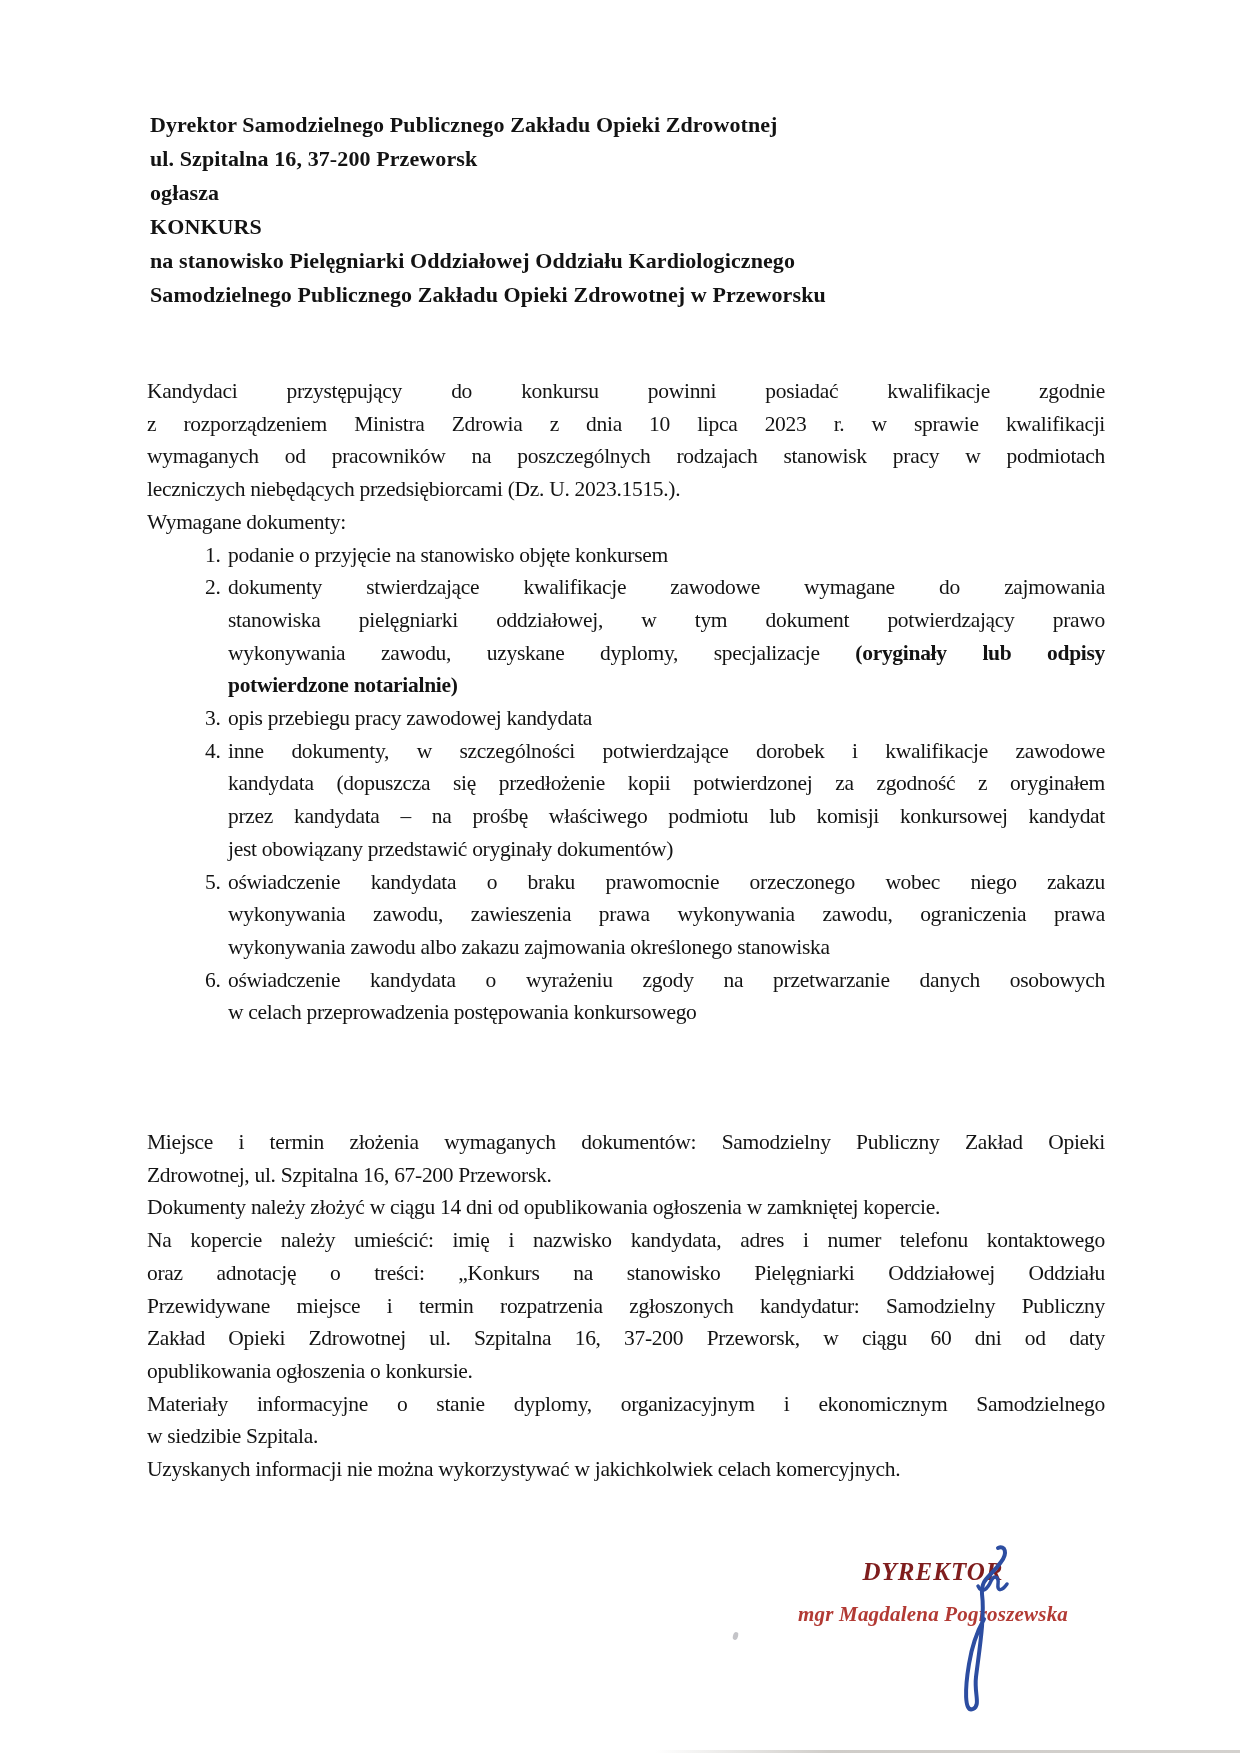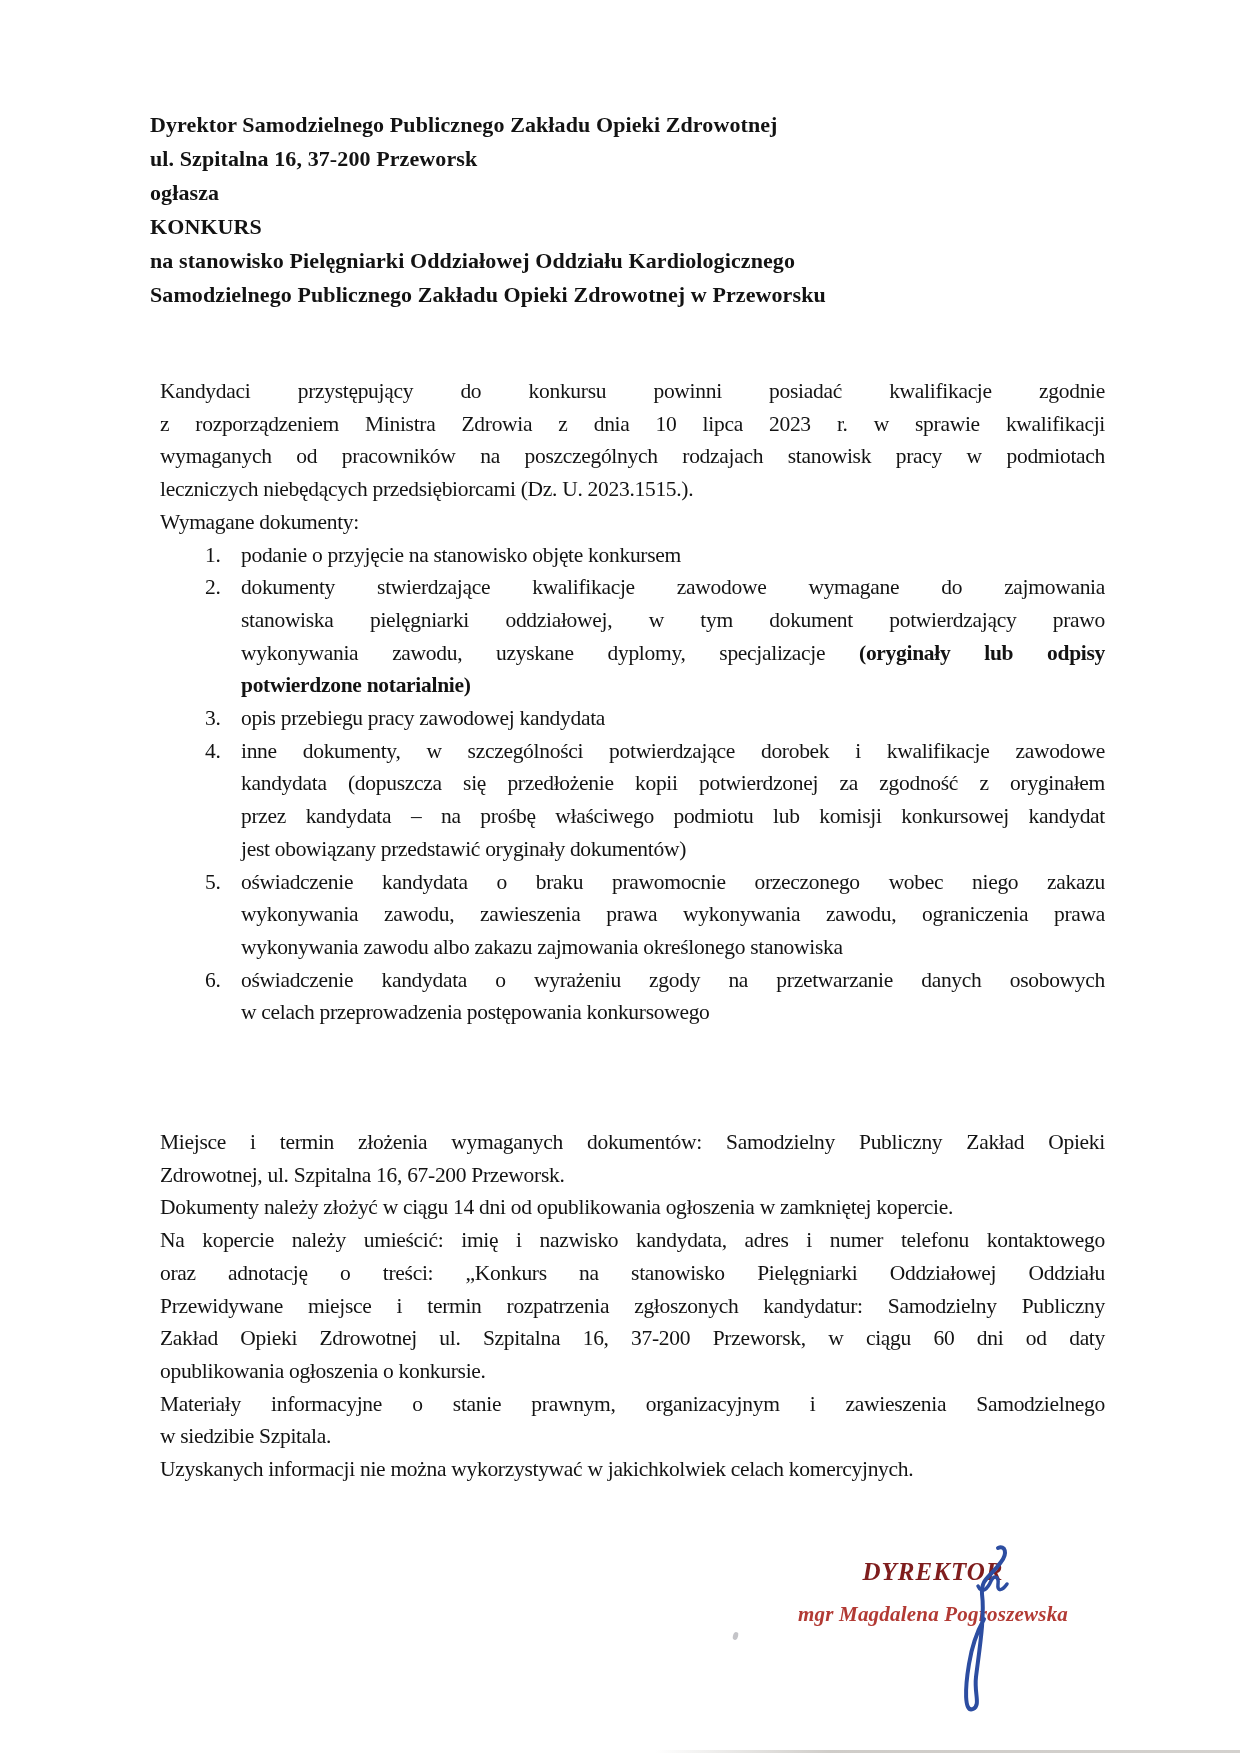--- a/index.html
+++ b/index.html
@@ -15,21 +15,21 @@
     text-align:left;font-weight:bold;font-size:22px;line-height:34px;
     letter-spacing:.1px;
   }
   
   .block{
     position:absolute;left:147px;width:958px;
     font-size:21.5px;line-height:32.7px;letter-spacing:-0.3px;
   }
   #main-block{top:375px;}
   #closing-block{top:1126px;}
-  .line{min-height:32.7px;text-align:left;margin-left:13px;}
+  .line{min-height:32.7px;text-align:left;}
   .line.just{text-align:justify;text-align-last:justify;-moz-text-align-last:justify;text-justify:inter-word;}
   .line b{font-weight:bold;}
   .item{position:relative;padding-left:81px;}
   .item .num{position:absolute;left:58px;top:0;width:26px;line-height:32.7px;}
   
   .sig-title{
     position:absolute;left:833px;top:1558px;width:200px;text-align:center;
     font-size:25px;font-weight:bold;letter-spacing:1px;
   }
   .sig-name{
@@ -108,21 +108,21 @@
 
   <div class="block" id="closing-block">
       <div class="line just"><span>Miejsce i termin złożenia wymaganych dokumentów: Samodzielny Publiczny Zakład Opieki</span></div>
       <div class="line"><span>Zdrowotnej, ul. Szpitalna 16, 67-200 Przeworsk.</span></div>
       <div class="line"><span>Dokumenty należy złożyć w ciągu 14 dni od opublikowania ogłoszenia w zamkniętej kopercie.</span></div>
       <div class="line just"><span>Na kopercie należy umieścić: imię i nazwisko kandydata, adres i numer telefonu kontaktowego</span></div>
       <div class="line just"><span>oraz adnotację o treści: „Konkurs na stanowisko Pielęgniarki Oddziałowej Oddziału</span></div>
       <div class="line just"><span>Przewidywane miejsce i termin rozpatrzenia zgłoszonych kandydatur: Samodzielny Publiczny</span></div>
       <div class="line just"><span>Zakład Opieki Zdrowotnej ul. Szpitalna 16, 37-200 Przeworsk, w ciągu 60 dni od daty</span></div>
       <div class="line"><span>opublikowania ogłoszenia o konkursie.</span></div>
-      <div class="line just"><span>Materiały informacyjne o stanie prawnym, organizacyjnym i zawieszenia Samodzielnego</span></div>
+      <div class="line just"><span>Materiały informacyjne o stanie dyplomy, organizacyjnym i ekonomicznym Samodzielnego</span></div>
       <div class="line"><span>w siedzibie Szpitala.</span></div>
       <div class="line"><span>Uzyskanych informacji nie można wykorzystywać w jakichkolwiek celach komercyjnych.</span></div>
     </div>
 
   <div class="sig-title" style="color: #7f1d1d; font-style: italic;">DYREKTOR</div>
   <div class="sig-name" style="color: rgb(178, 58, 52);">mgr Magdalena Pogroszewska</div>
 
   <svg class="sig-ink" viewBox="0 0 92 178" fill="none">
     <path d="M 60 6 C 67 3 70 11 63 20 C 52 36 43 36 44 52 C 47 75 41 110 38 135 C 36 152 43 163 35 167 C 26 171 27 146 31 122 C 34 103 40 88 46 77" stroke="#2c4da1" stroke-width="4" stroke-linecap="round" fill="none"></path>
     <path d="M 40 44 C 44 53 50 46 53 39 C 56 33 61 34 60 42 C 59 50 64 49 69 42" stroke="#2c4da1" stroke-width="3.5" stroke-linecap="round" fill="none"></path>

